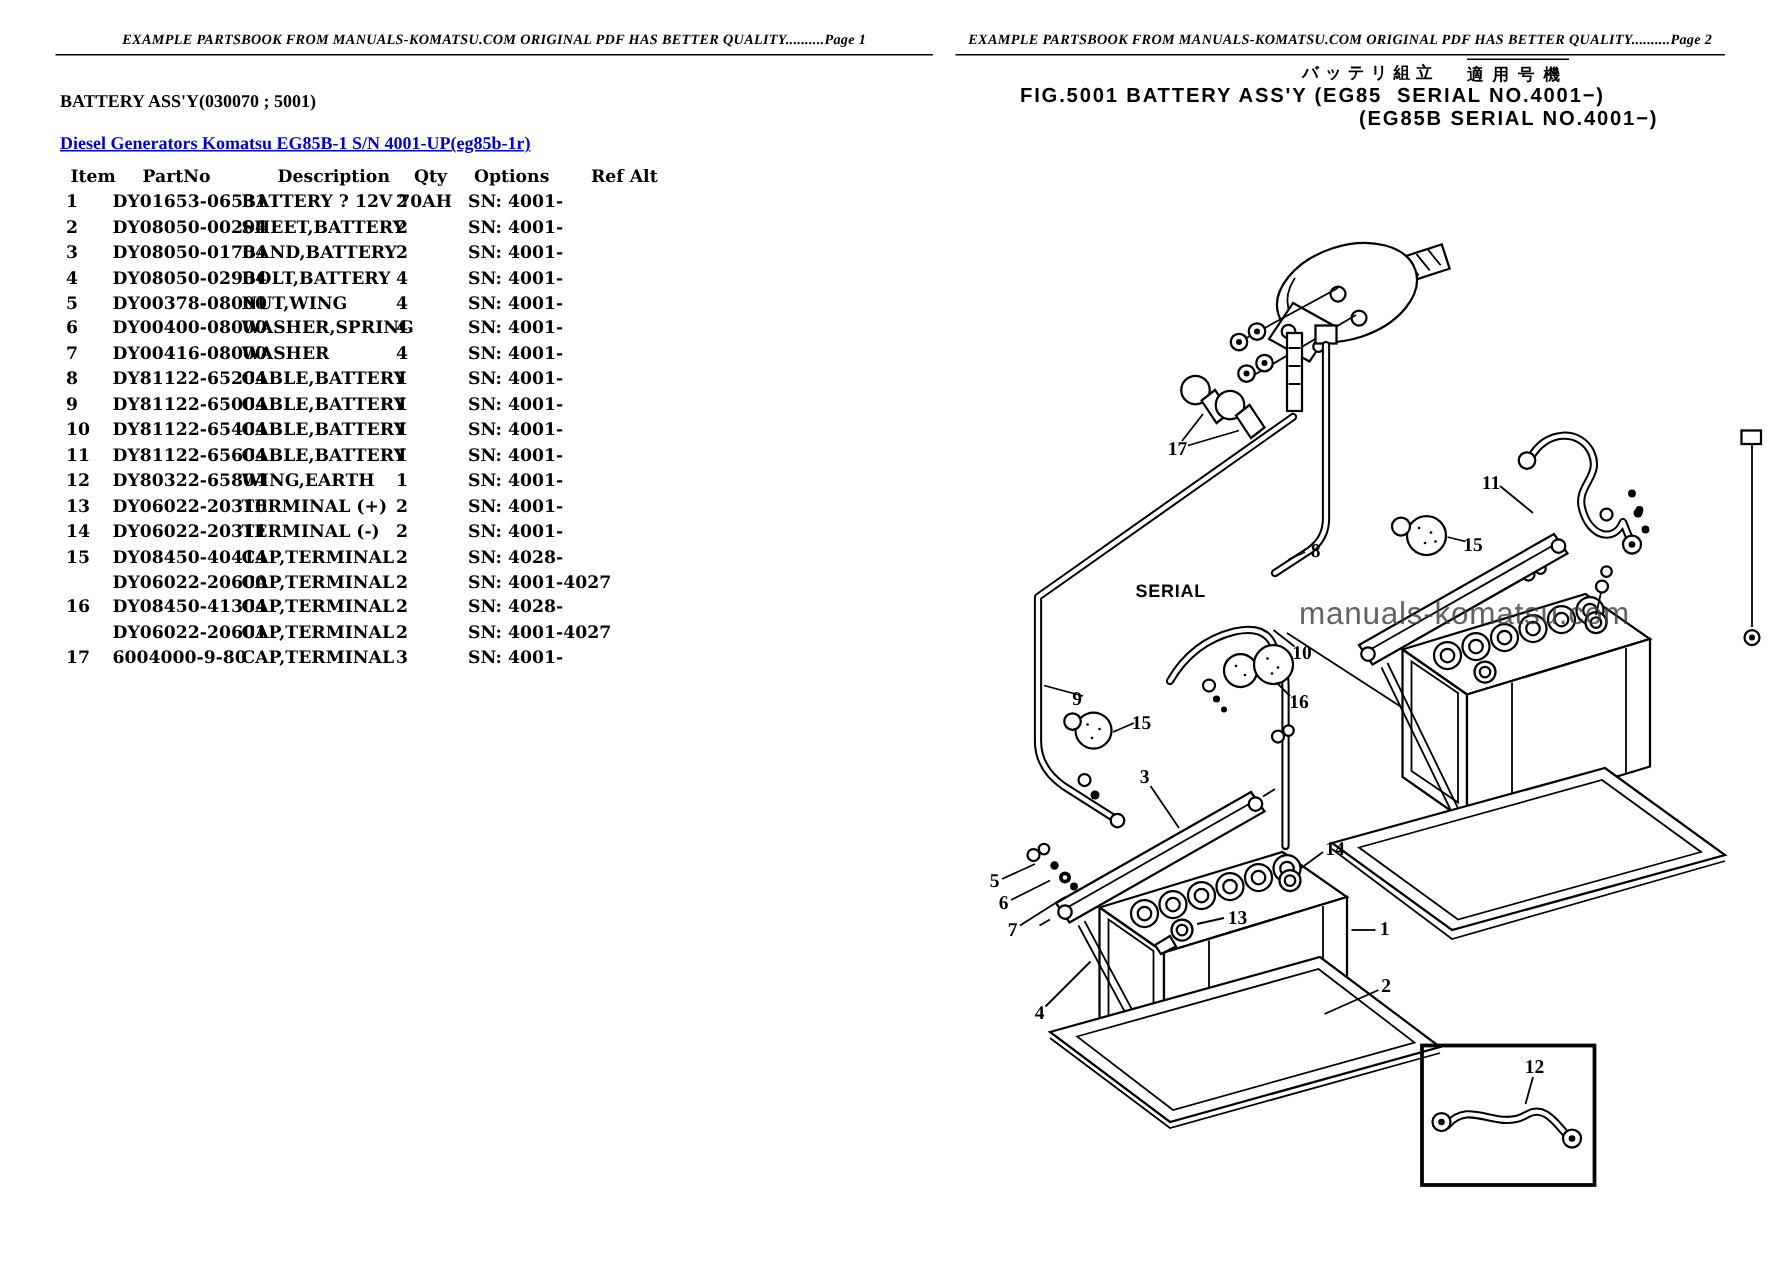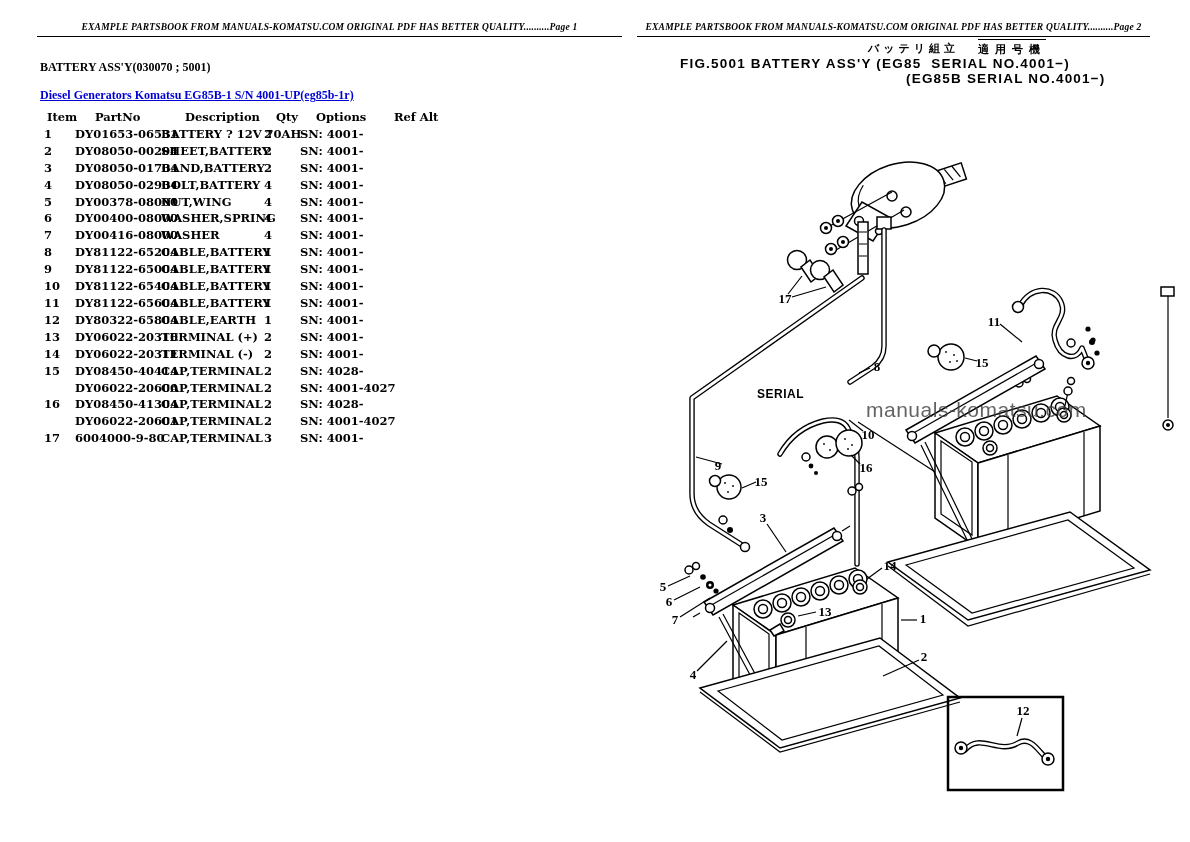--- a/index.html
+++ b/index.html
@@ -10,21 +10,21 @@
   .phead-left{left:37px;width:585px;}
   .phead-right{left:637px;width:513px;}
   .model-link{position:absolute;left:40px;top:46px;font:bold 12px "Liberation Serif",serif;
          color:#0000d6;text-decoration:underline;white-space:nowrap;margin-top:42px;}
   .subtitle{position:absolute;left:40px;top:60px;font:bold 12px "Liberation Serif",serif;white-space:nowrap;}
   .tbl{position:absolute;left:42px;top:77px;width:470px;font:bold 11.5px "DejaVu Serif",serif;}
   .thead,.trow{display:grid;grid-template-columns:33px 86px 99px 36px 96px 60px;line-height:16.9px;white-space:nowrap;}
   .thead span{overflow:visible;margin-top:32px;}
   .h-item{padding-left:5px}.h-part{padding-left:20px}.h-desc{padding-left:24px}
   .h-qty{padding-left:16px}.h-opt{padding-left:20px}.h-ref{padding-left:2px}
-  .c-item{padding-left:2px}.c-qty{padding-left:4px}.c-options{padding-left:4px}
+  .c-item{padding-left:2px}.c-qty{padding-left:4px}.c-options{padding-left:16px}
   .c-desc,.c-part{overflow:visible}
   .jp1{position:absolute;left:868px;top:41px;font:bold 11px "DejaVu Sans",sans-serif;letter-spacing:4px;white-space:nowrap;}
   .jp2{position:absolute;left:978px;top:39px;font:bold 11px "DejaVu Sans",sans-serif;letter-spacing:6px;
        border-top:1.5px solid #000;padding-top:2px;white-space:nowrap;}
   .fig1{position:absolute;left:680px;top:56px;font:bold 13.5px "Liberation Sans",sans-serif;
         letter-spacing:1.2px;white-space:pre;}
   .fig2{position:absolute;left:906px;top:71px;font:bold 13.5px "Liberation Sans",sans-serif;
         letter-spacing:1.2px;white-space:pre;}
   .starter{position:absolute;left:757px;top:387px;font:bold 12px "Liberation Sans",sans-serif;letter-spacing:.5px;}
   .wm{position:absolute;left:866px;top:398px;font:400 21px "Liberation Sans",sans-serif;color:#3d3d3d;opacity:.8;
@@ -140,21 +140,21 @@
           <span class="c-item">11</span>
           <span class="c-part">DY81122-65604</span>
           <span class="c-desc">CABLE,BATTERY</span>
           <span class="c-qty">1</span>
           <span class="c-options">SN: 4001-</span>
           <span class="c-ref"></span>
         </div>
         <div class="trow">
           <span class="c-item">12</span>
           <span class="c-part">DY80322-65804</span>
-          <span class="c-desc">CABLE,EARTH</span>
+          <span class="c-desc">WING,EARTH</span>
           <span class="c-qty">1</span>
           <span class="c-options">SN: 4001-</span>
           <span class="c-ref"></span>
         </div>
         <div class="trow">
           <span class="c-item">13</span>
           <span class="c-part">DY06022-20310</span>
           <span class="c-desc">TERMINAL (+)</span>
           <span class="c-qty">2</span>
           <span class="c-options">SN: 4001-</span>

